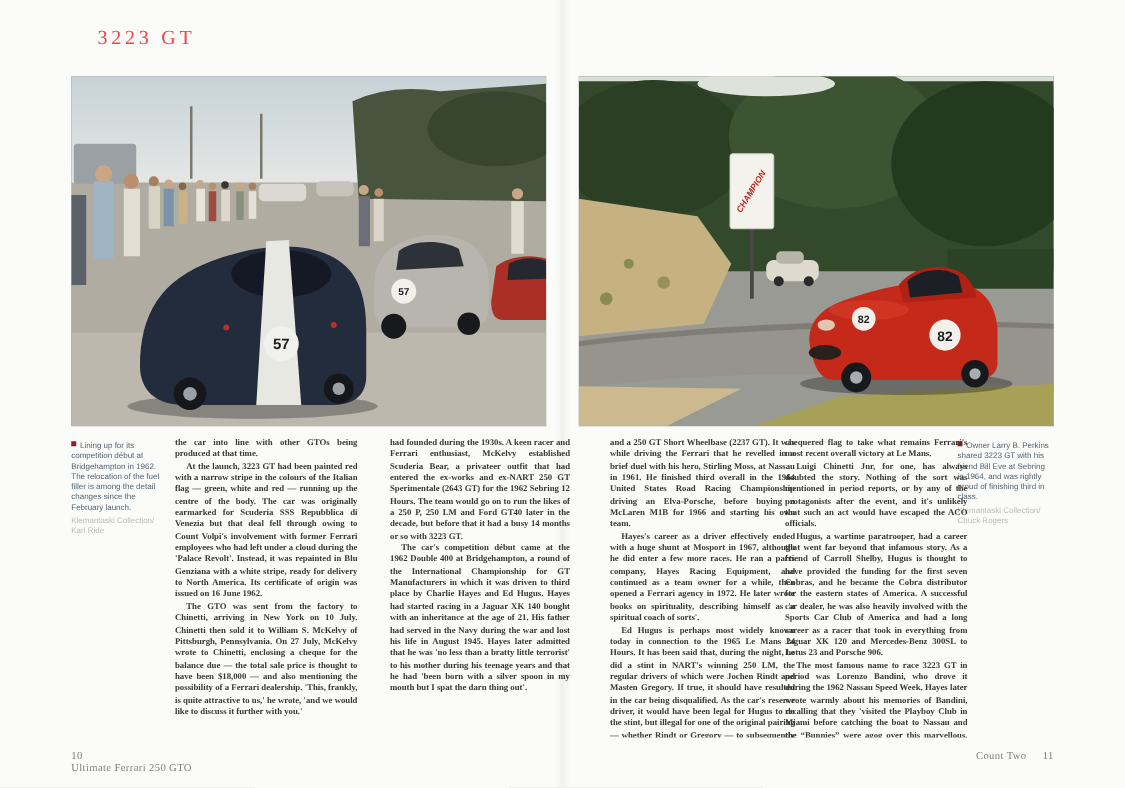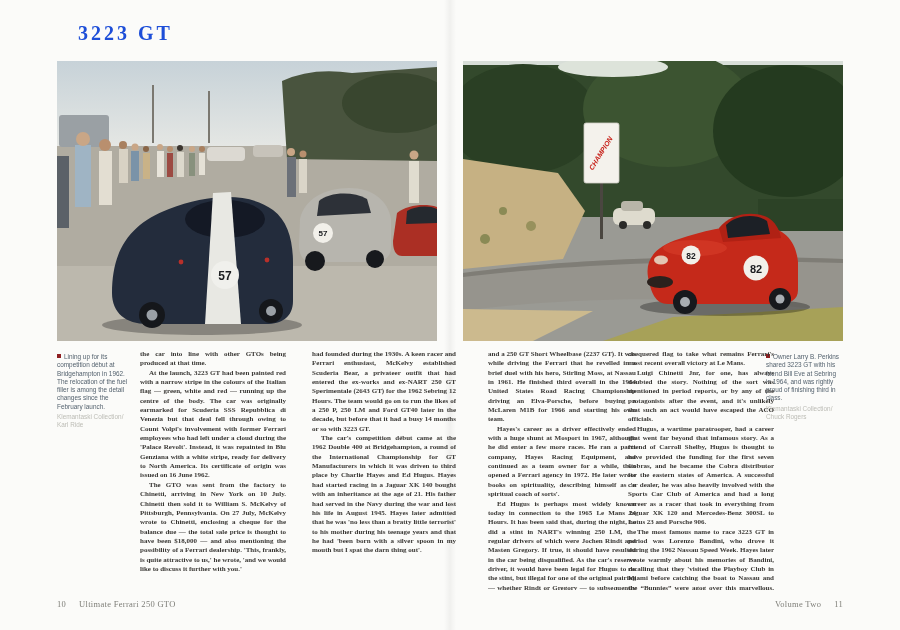--- a/index.html
+++ b/index.html
@@ -8,21 +8,21 @@
     background:#fbfbf9;overflow:hidden;
     font-family:"Liberation Serif", serif;color:#3a3835;
   }
   .gutter{
     position:absolute;left:444px;top:0;width:12px;height:630px;
     background:linear-gradient(90deg,rgba(0,0,0,0) 0%,rgba(0,0,0,0.045) 50%,rgba(0,0,0,0) 100%);
     pointer-events:none;
   }
   .chassis-heading{
     position:absolute;left:78px;top:22px;
-    font-size:20px;letter-spacing:3px;color:#1d4ed8;font-weight:700;margin:0;
+    font-size:16px;letter-spacing:3px;color:#ef4444;font-weight:400;margin:0;
   }
   .photo{
     position:absolute;top:61px;width:380px;height:280px;overflow:hidden;background:#9a9a94;
   }
   .photo svg{display:block;}
   #photo-left{left:57px;text-decoration:underline;}
   #photo-right{left:463px;}
 
   .caption{
     position:absolute;top:353px;width:76px;
@@ -47,21 +47,21 @@
   #lcol2{left:312px;width:144px;}
   #rcol1{left:488px;width:148px;}
   #rcol2{left:628px;width:146px;}
   .body-col p{margin:0;padding:0;font-weight:bold;}
   .body-col p + p{text-indent:9px;}
 
   .footer{
     position:absolute;top:599px;font-size:8.5px;color:#7e7e78;letter-spacing:0.3px;
     display:flex;align-items:baseline;
   }
-  #footer-left{left:57px;}
+  #footer-left{left:57px;flex-direction:column;}
   #footer-left .folio{margin-right:13px;}
   #footer-right{right:57px;}
   #footer-right .folio{margin-left:13px;}
 
   .roundel-num{
     font-family:"Liberation Sans", sans-serif;font-weight:600;fill:#1b1d20;
   }
   .sign-text{
     font-family:"Liberation Sans", sans-serif;font-weight:700;font-style:italic;fill:#c8241c;
   }
@@ -245,18 +245,18 @@
     <p>Luigi Chinetti Jnr, for one, has always doubted the story. Nothing of the sort was mentioned in period reports, or by any of the protagonists after the event, and it's unlikely that such an act would have escaped the ACO officials.</p>
     <p>Hugus, a wartime paratrooper, had a career that went far beyond that infamous story. As a friend of Carroll Shelby, Hugus is thought to have provided the funding for the first seven Cobras, and he became the Cobra distributor for the eastern states of America. A successful car dealer, he was also heavily involved with the Sports Car Club of America and had a long career as a racer that took in everything from Jaguar XK 120 and Mercedes-Benz 300SL to Lotus 23 and Porsche 906.</p>
     <p>The most famous name to race 3223 GT in period was Lorenzo Bandini, who drove it during the 1962 Nassau Speed Week. Hayes later wrote warmly about his memories of Bandini, recalling that they 'visited the Playboy Club in Miami before catching the boat to Nassau and the “Bunnies” were agog over this marvellous, charismatic, charming Milanese'.</p>
   </div>
 
   <div class="footer" id="footer-left">
     <span class="folio">10</span>
     <span>Ultimate Ferrari 250 GTO</span>
   </div>
   <div class="footer" id="footer-right">
-    <span>Volume Two</span>
+    <span>Count Two</span>
     <span class="folio">11</span>
   </div>
 
   <div class="gutter"></div>
 </div>
 
 </body></html>

